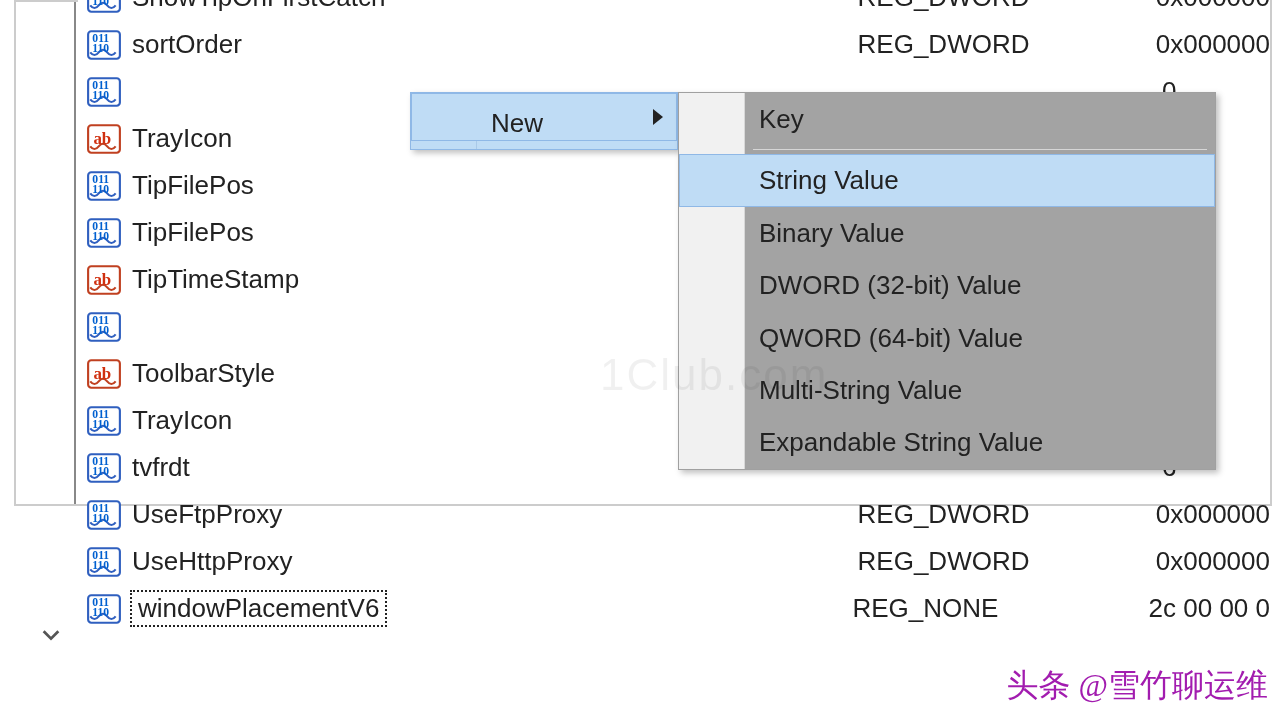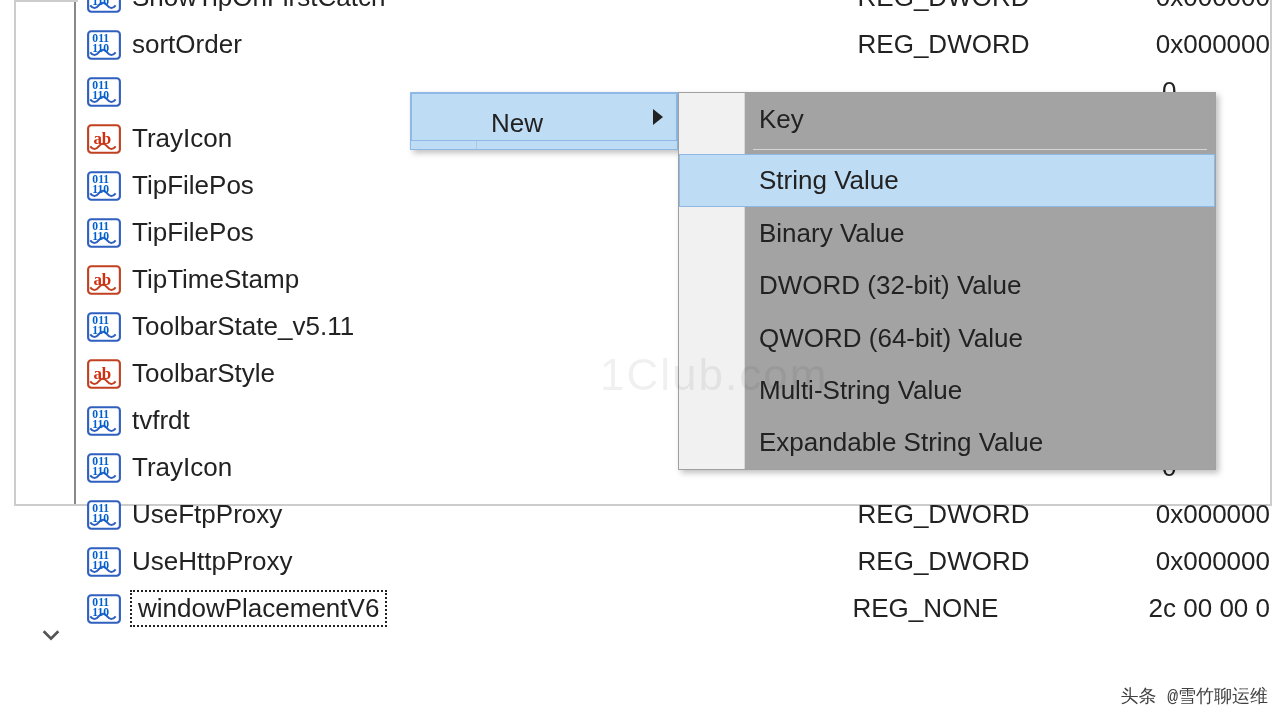--- a/index.html
+++ b/index.html
@@ -105,23 +105,23 @@
     left: 600px; top: 350px;
     font-size: 44px;
     color: rgba(0,0,0,0.06);
     font-weight: 500;
     letter-spacing: 2px;
     pointer-events: none;
   }
   .caption {
     position: absolute;
     right: 4px; bottom: 2px;
-    font-size: 18px;
-    color: #404040;
-    font-family: Liberation Mono, monospace;
+    font-size: 32px;
+    color: #a21caf;
+    font-family: Liberation Serif, serif;
     text-shadow: 0 0 4px #fff, 0 0 4px #fff;
   }
 </style>
 </head>
 <body>
 
 <svg width="0" height="0" style="position:absolute">
   <defs>
     <g id="reg-dword">
       <rect x="1" y="4" width="30" height="26" rx="3" fill="#fff" stroke="#2f5fbf" stroke-width="2"></rect>
@@ -211,54 +211,53 @@
           <span>TipTimeStamp</span>
         </div>
         <div class="type-cell"></div>
         <div class="data-cell">22</div>
       </div>
       <div class="row">
         <div class="name-cell">
           <div class="icon-wrap"><svg width="36" height="36" viewBox="0 0 32 34">
               <use href="#reg-dword"></use>
             </svg></div>
-          <span>ToolbarState_v5.11</span>
         </div>
         <div class="type-cell"></div>
         <div class="data-cell">0 0</div>
       </div>
       <div class="row">
         <div class="name-cell">
           <div class="icon-wrap"><svg width="36" height="36" viewBox="0 0 32 34">
               <use href="#reg-sz"></use>
             </svg></div>
           <span>ToolbarStyle</span>
         </div>
         <div class="type-cell"></div>
         <div class="data-cell">e</div>
       </div>
       <div class="row">
         <div class="name-cell">
           <div class="icon-wrap"><svg width="36" height="36" viewBox="0 0 32 34">
               <use href="#reg-dword"></use>
             </svg></div>
+          <span>TrayIcon</span>
+        </div>
+        <div class="type-cell"></div>
+        <div class="data-cell">0</div>
+      </div>
+      <div class="row">
+        <div class="name-cell">
+          <div class="icon-wrap"><svg width="36" height="36" viewBox="0 0 32 34">
+              <use href="#reg-dword"></use>
+            </svg></div>
           <span>tvfrdt</span>
         </div>
         <div class="type-cell"></div>
         <div class="data-cell">6</div>
-      </div>
-      <div class="row">
-        <div class="name-cell">
-          <div class="icon-wrap"><svg width="36" height="36" viewBox="0 0 32 34">
-              <use href="#reg-dword"></use>
-            </svg></div>
-          <span>TrayIcon</span>
-        </div>
-        <div class="type-cell"></div>
-        <div class="data-cell">0</div>
       </div>
       <div class="row">
         <div class="name-cell">
           <div class="icon-wrap"><svg width="36" height="36" viewBox="0 0 32 34">
               <use href="#reg-dword"></use>
             </svg></div>
           <span>UseFtpProxy</span>
         </div>
         <div class="type-cell">REG_DWORD</div>
         <div class="data-cell">0x000000</div>

